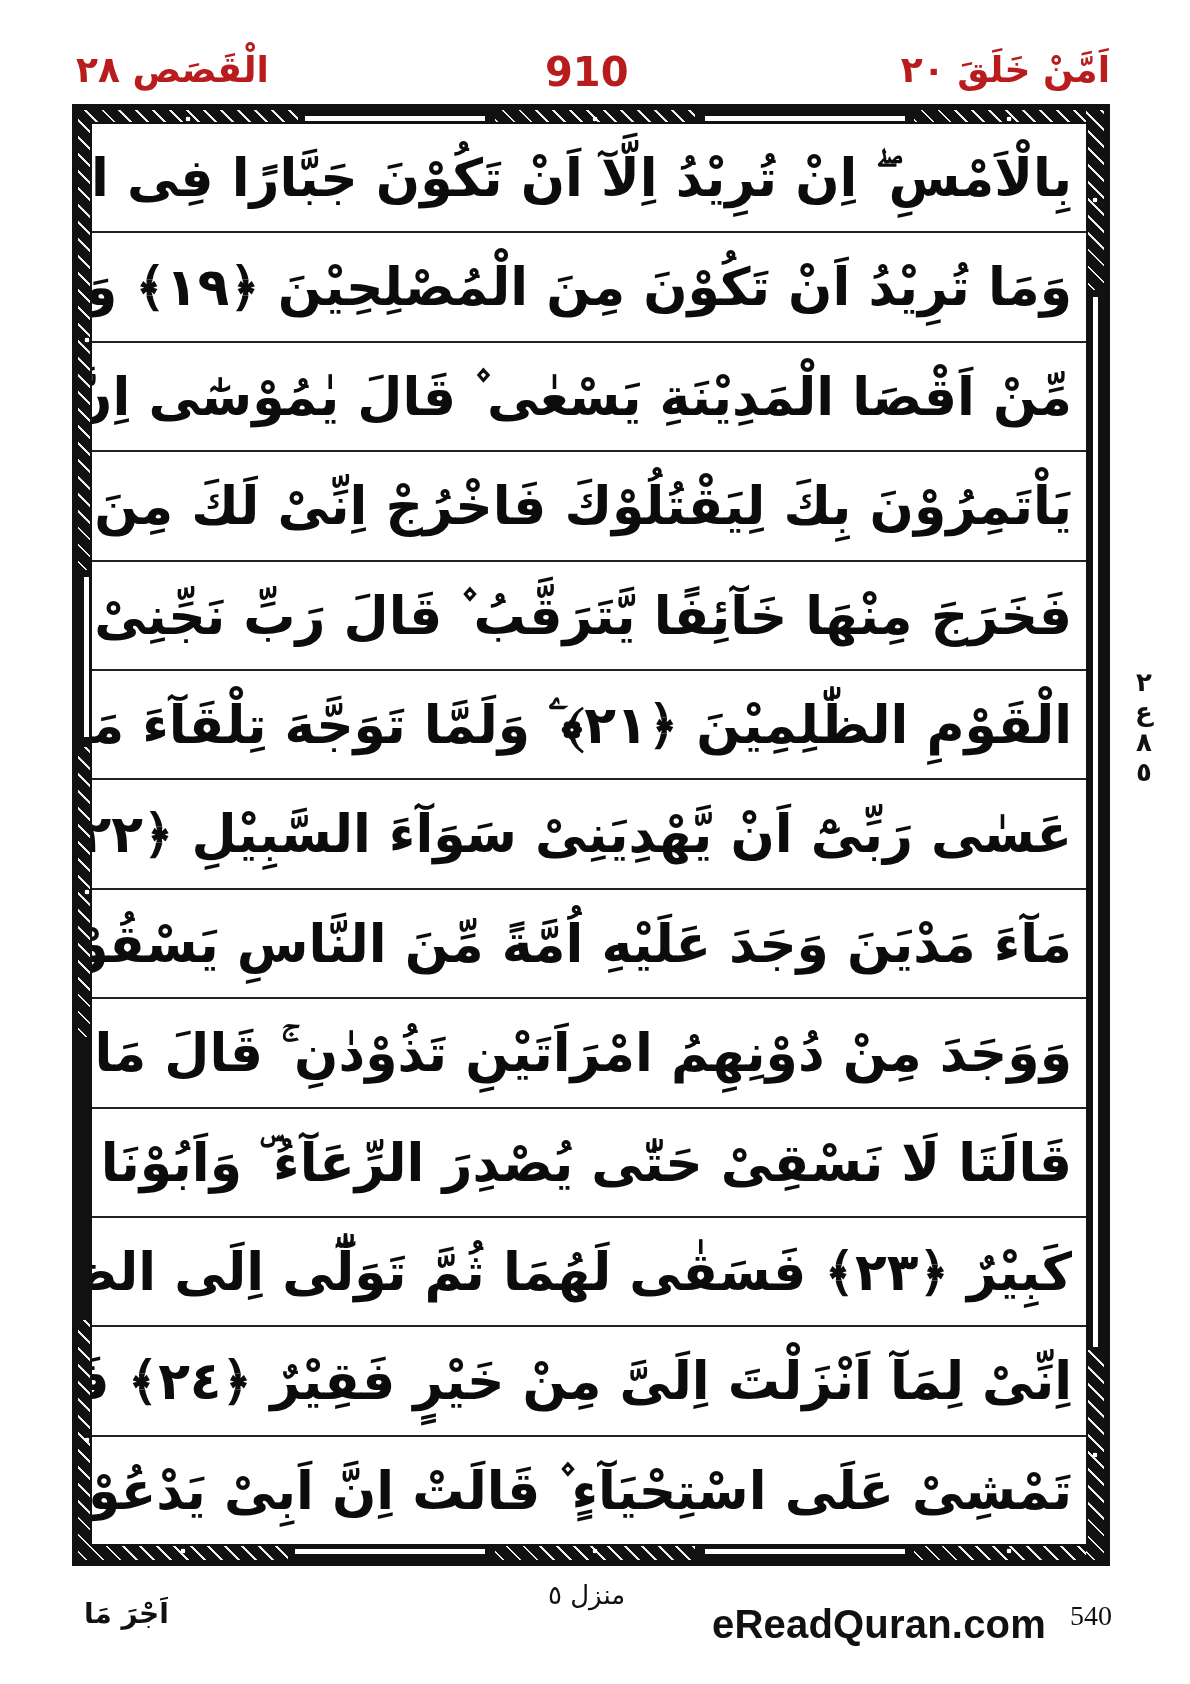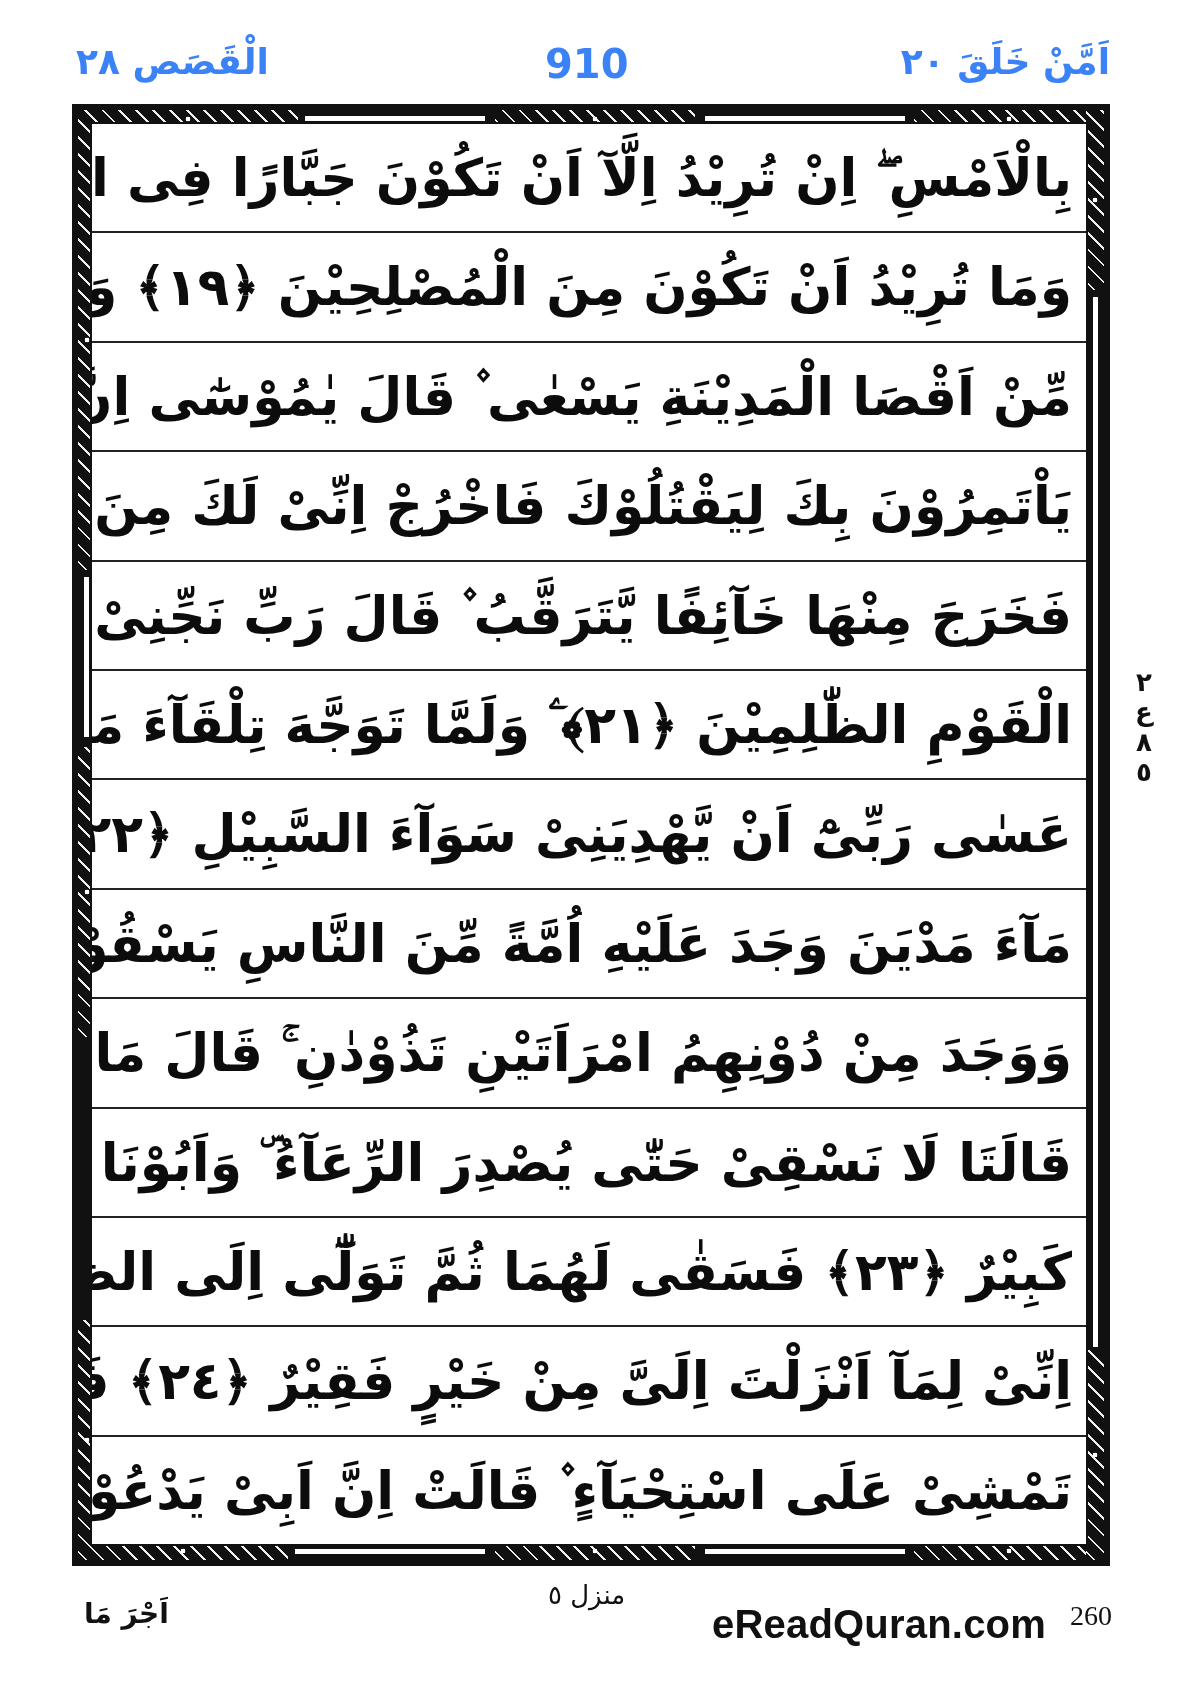--- a/index.html
+++ b/index.html
@@ -10,27 +10,27 @@
     body {
       width: 1190px;
       height: 1684px;
       position: relative;
       overflow: hidden;
       font-family: "DejaVu Sans", sans-serif;
       color: #111111;
     }
     .header-text {
       position: absolute;
-      top: 44px;
+      top: 52px;
       font-family: "DejaVu Sans", sans-serif;
       font-size: 36px;
       font-weight: bold;
       direction: rtl;
       line-height: 1;
-      color: #3b82f6;
+      color: #b91c1c;
     }
     #hdr-para { right: 80px; text-align: right; }
     #hdr-page { left: 545px; font-size: 40px; }
     #hdr-surah { left: 76px; }
 
     
     .frame-outer {
       position: absolute;
       left: 72px;
       top: 104px;
@@ -198,13 +198,13 @@
 <div class="ruku-marker">
   <span>٢</span>
   <span>ع</span>
   <span>٨</span>
   <span>٥</span>
 </div>
 
 <div id="ftr-catchword" class="footer-text">اَجْرَ مَا</div>
 <div id="ftr-manzil" class="footer-text">منزل ٥</div>
 <div id="ftr-site" class="footer-text">eReadQuran.com</div>
-<div id="ftr-pagenum" class="footer-text">260</div>
+<div id="ftr-pagenum" class="footer-text">540</div>
 
 </body></html>

